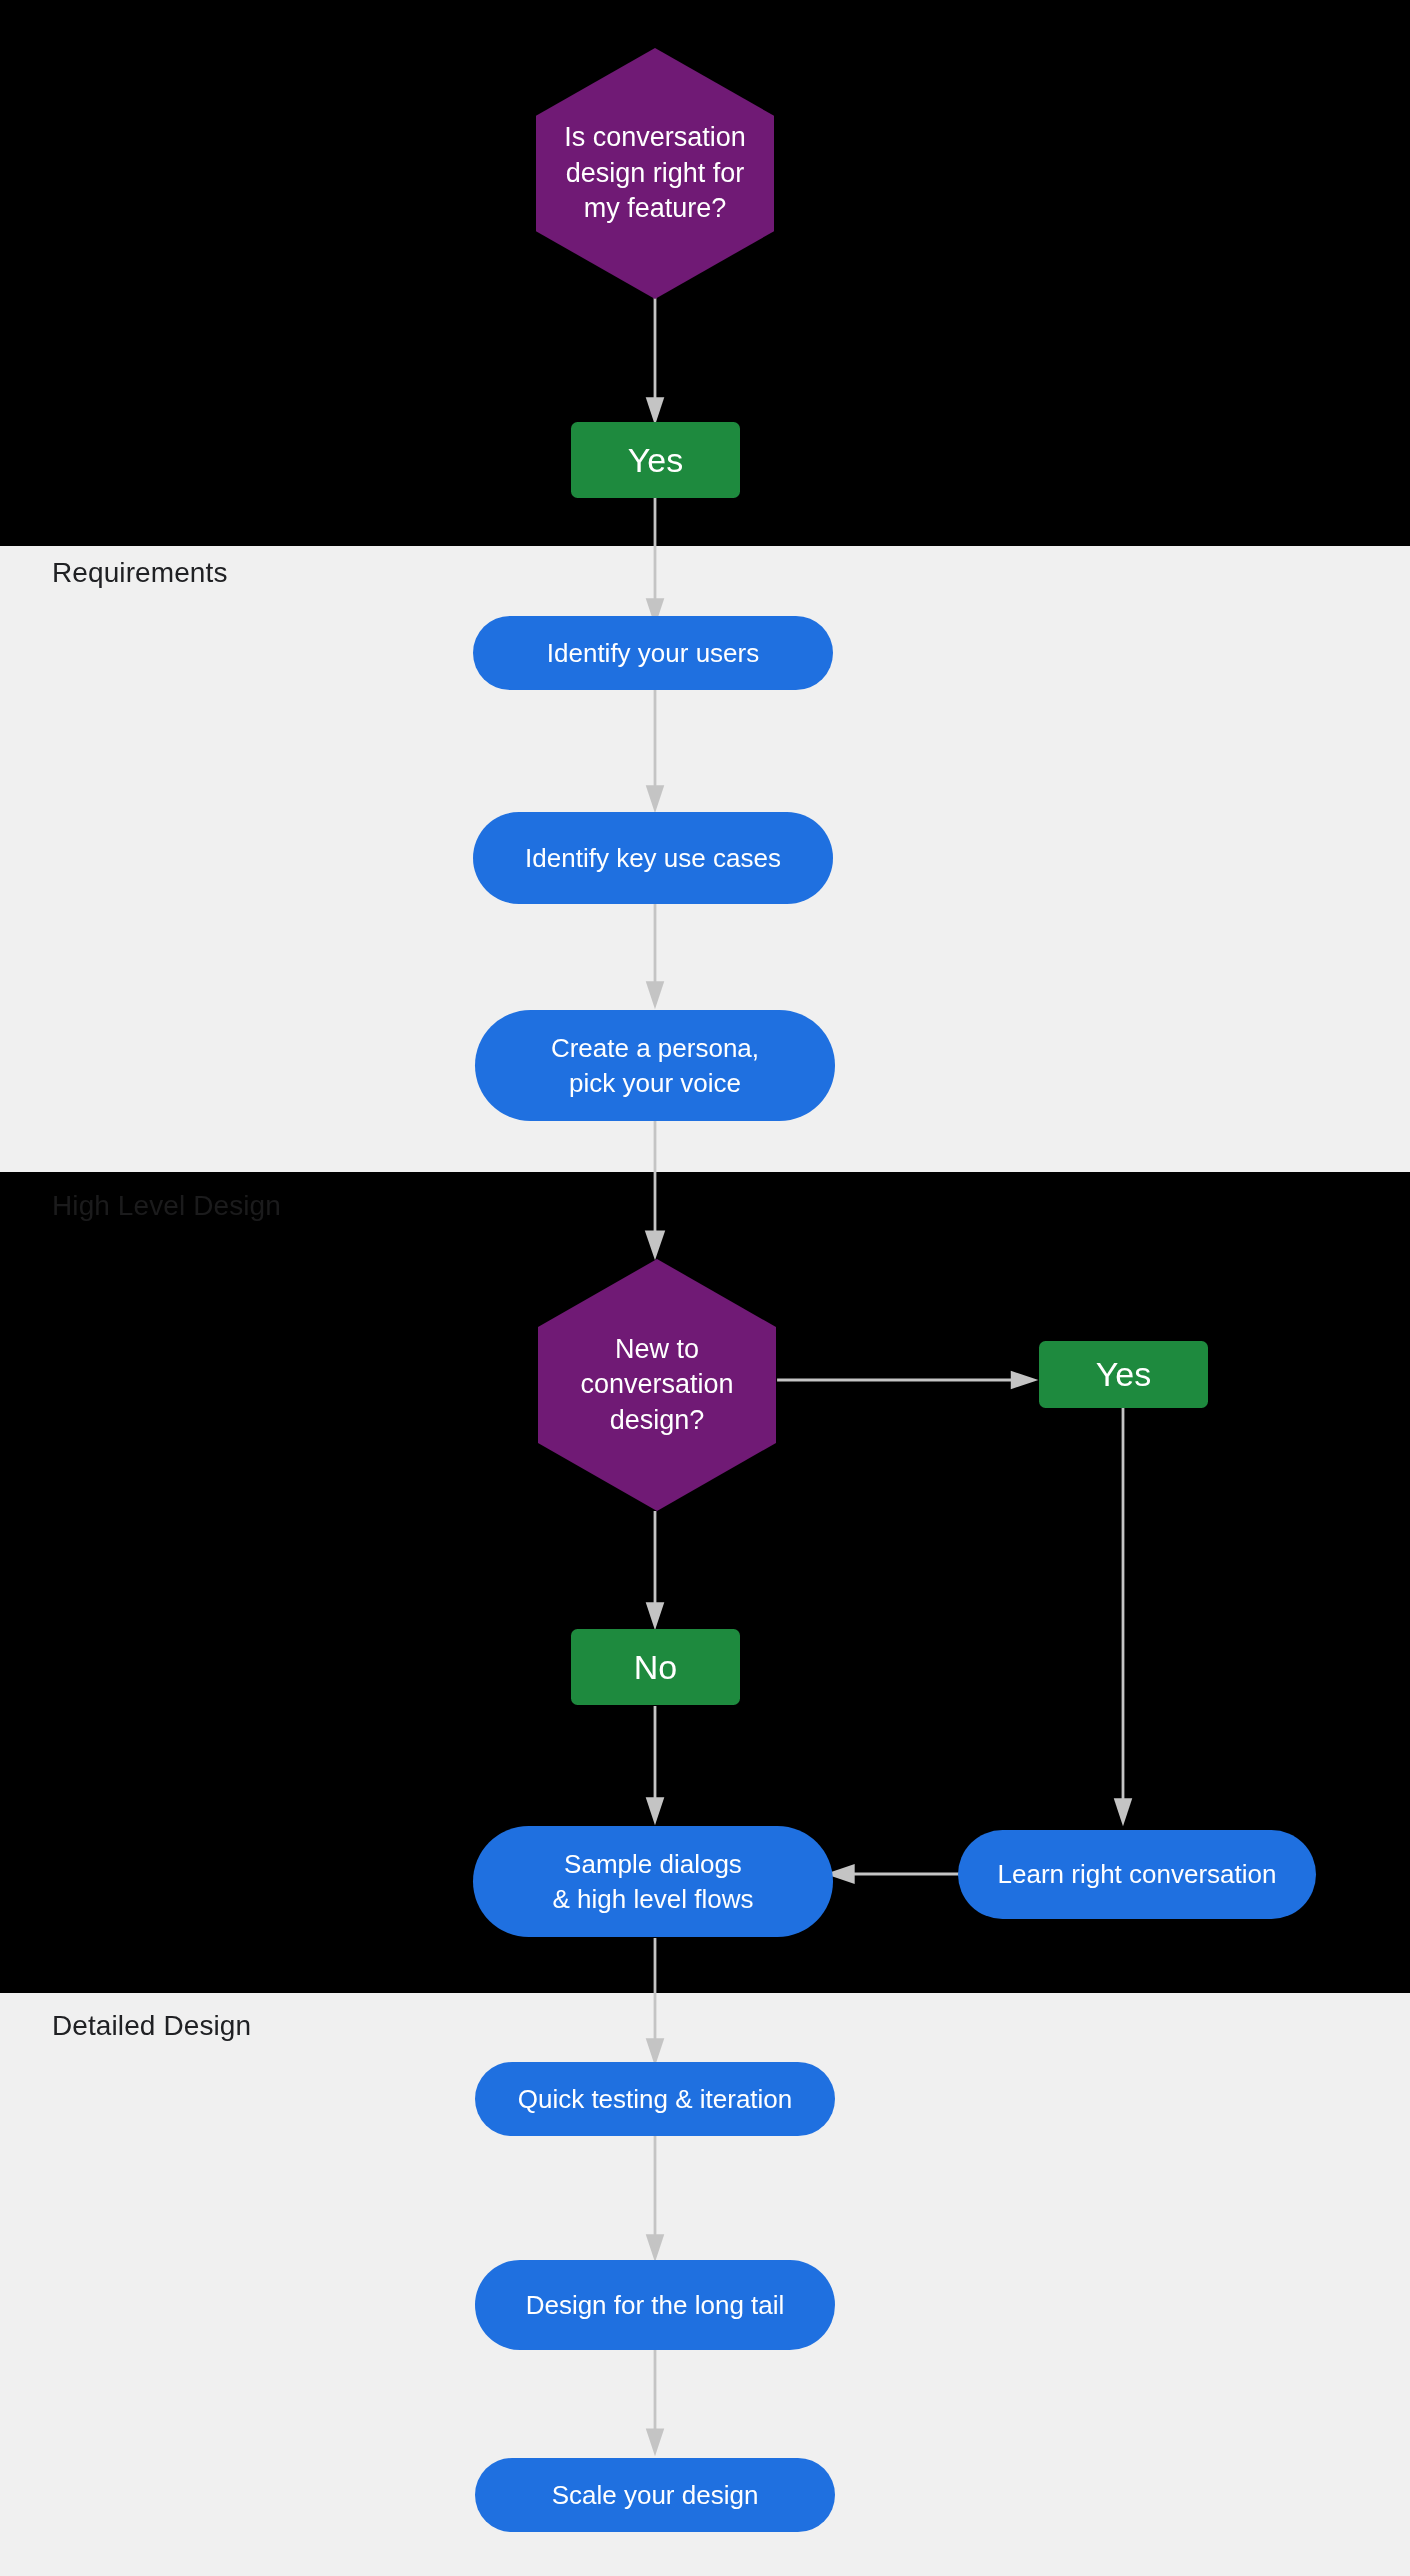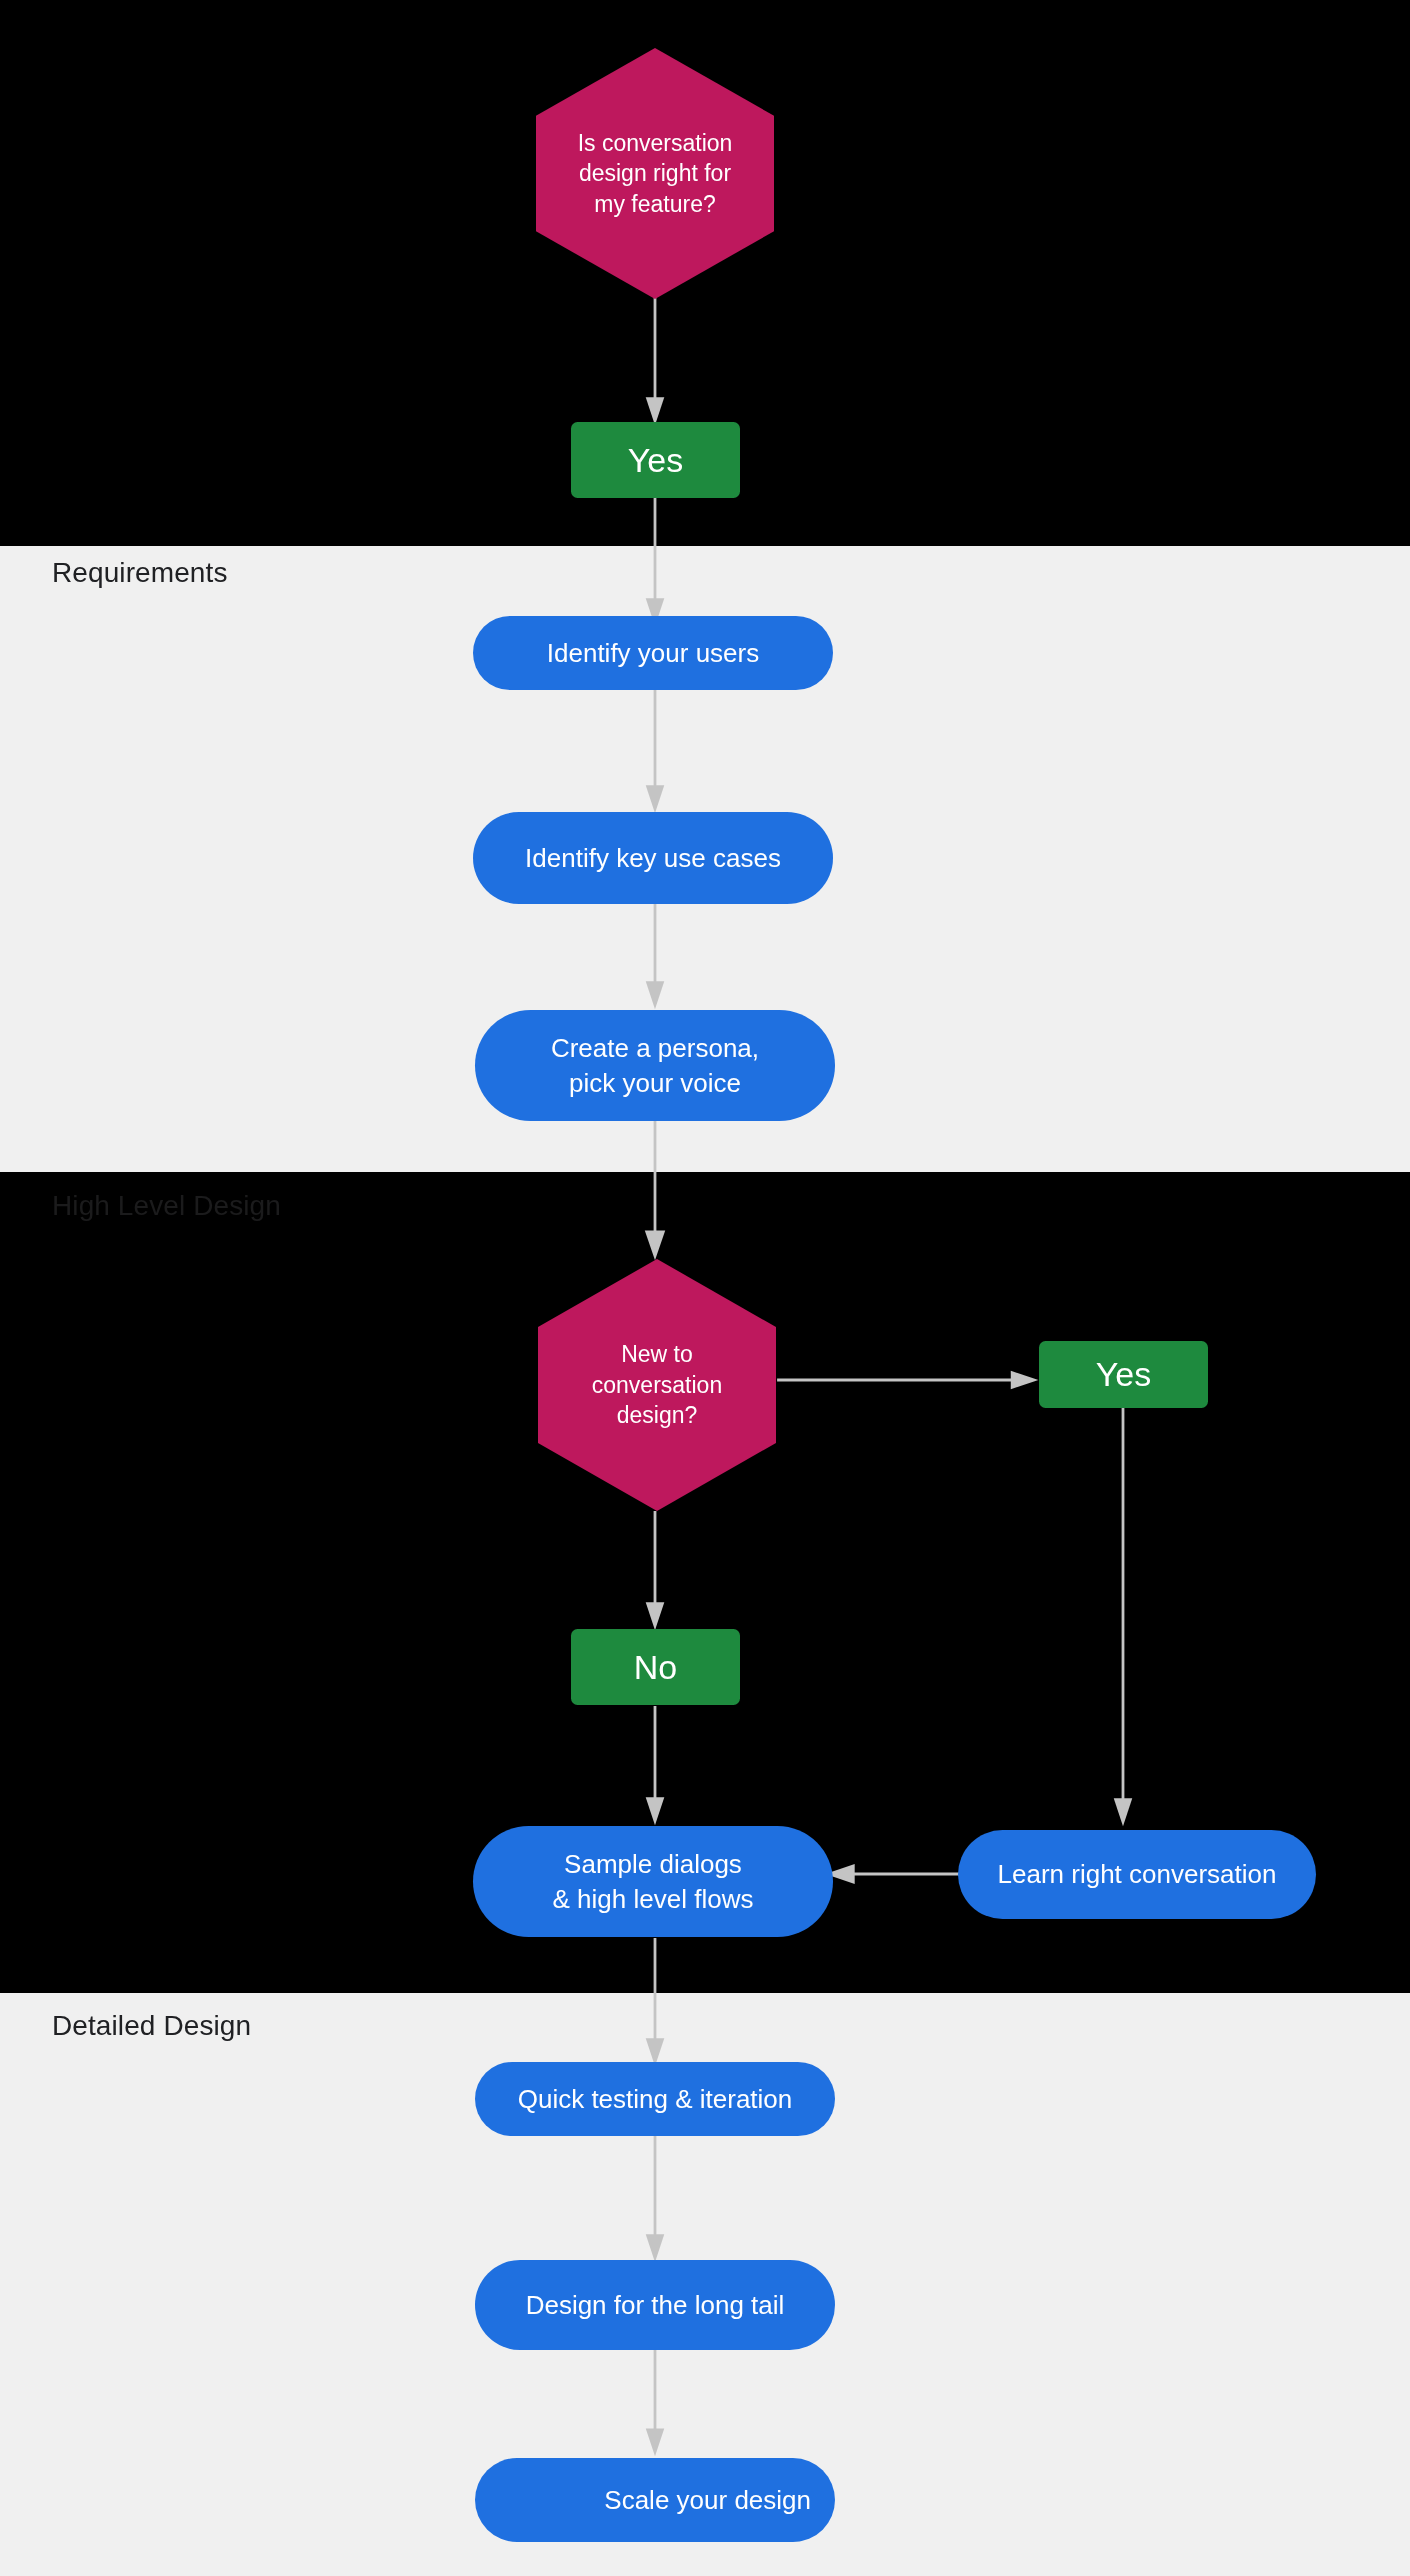--- a/index.html
+++ b/index.html
@@ -62,23 +62,23 @@
     box-sizing: border-box;
   }
   .node-label {
     display: block;
     white-space: pre-line;
     line-height: 1.32;
   }
 
   
   .hex {
-    background: #be185d;
+    background: #701a75;
     clip-path: polygon(50% 0%, 100% 27%, 100% 73%, 50% 100%, 0% 73%, 0% 27%);
-    font-size: 23px;
+    font-size: 27px;
     padding: 0 16.7px;
   }
 
   
   .rect-green {
     background: #1e8a3e;
     border-radius: 6.5px;
     font-size: 34px;
   }
 
@@ -251,18 +251,18 @@
   </div>
 
   <div class="node pill-blue" id="node-testing" style="left:475px; top:2062px; width:360px; height:74px;">
     <span class="node-label">Quick testing &amp; iteration</span>
   </div>
 
   <div class="node pill-blue" id="node-longtail" style="left:475px; top:2260px; width:360px; height:90px;">
     <span class="node-label">Design for the long tail</span>
   </div>
 
-  <div class="node pill-blue" id="node-scale" style="left:475px; top:2458px; width:360px; height:84px;justify-content:flex-end;">
+  <div class="node pill-blue" id="node-scale" style="left:475px; top:2458px; width:360px; height:74px;">
     <span class="node-label">Scale your design</span>
   </div>
 
 </div>
 
 
 </body></html>

